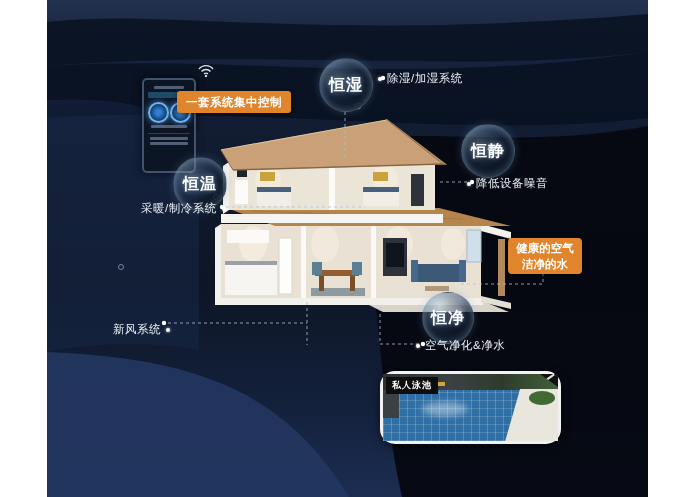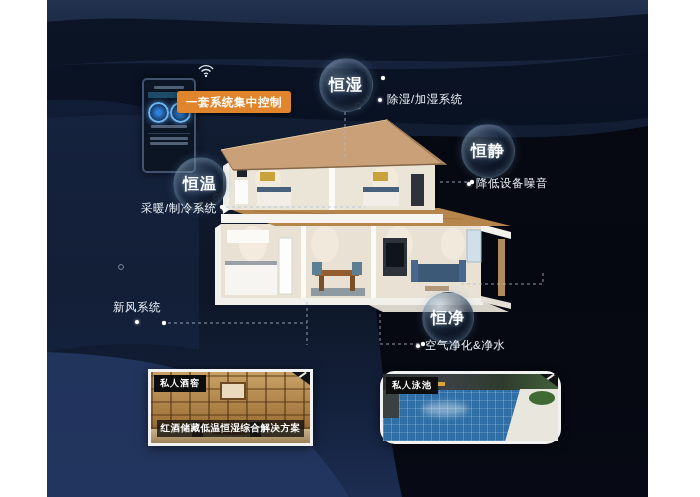--- a/index.html
+++ b/index.html
@@ -18,24 +18,24 @@
     text-shadow:0 0 5px rgba(180,215,245,.6);}
   .b-hengshi{left:272px;top:58px;}
   .b-hengjing{left:414px;top:124px;}
   .b-hengwen{left:126px;top:157px;}
   .b-hengyang{left:76px;top:268px;width:50px;height:50px;}
   .b-hengjin{left:375px;top:292px;width:50px;height:50px;text-align:center;}
 
   
   .note{position:absolute;display:flex;align-items:center;gap:5px;color:#eaf0f7;font-size:11.5px;letter-spacing:.5px;white-space:nowrap;}
   .note .dot{width:4px;height:4px;border-radius:50%;background:#fff;flex:0 0 auto;box-shadow:0 0 3px rgba(255,255,255,.8);}
-  .n-hengshi{left:331px;top:71px;margin-top:21px;}
+  .n-hengshi{left:331px;top:71px;}
   .n-hengjing{left:420px;top:176px;}
   .n-hengwen{left:94px;top:201px;}
-  .n-hengyang{left:66px;top:300px;flex-direction:column;}
+  .n-hengyang{left:66px;top:322px;}
   .n-hengjin{left:369px;top:338px;}
 
   
   .orange{position:absolute;background:#e0852c;color:#fff;font-family:"Liberation Serif",serif;font-weight:bold;
     border-radius:3px;text-align:center;box-shadow:0 1px 4px rgba(0,0,0,.5);}
   .control-label{left:130px;top:91px;width:114px;height:22px;line-height:22px;font-size:11.5px;letter-spacing:.5px;}
   .highlight-box{left:461px;top:238px;width:74px;height:34px;font-size:11.5px;line-height:16px;padding-top:2px;border-radius:4px;}
 
   
   .phone{position:absolute;left:95px;top:78px;width:54px;height:95px;background:#0c1524;border:2px solid #41536f;
@@ -226,32 +226,25 @@
     </div>
   <div class="note n-hengyang">
     <span>新风系统</span>
   <span class="dot"></span>
     </div>
   <div class="note n-hengjin">
       <span class="dot"></span>
     <span>空气净化&amp;净水</span>
   </div>
 
-
-  <div class="card card-wine">
-    <div class="photo photo-wine">
-      <div class="wine-frame"></div>
-      <div class="wine-table"></div>
-      <div class="wine-stool stool-l"></div>
-      <div class="wine-stool stool-r"></div>
-    </div>
-    <div class="badge">私人酒窖</div>
-    <div class="corner-mark"></div>
-    <div class="caption">红酒储藏低温恒湿综合解决方案</div>
-  </div>
+  <div class="orange highlight-box">
+    <div>健康的空气</div>
+    <div>洁净的水</div>
+  </div>
+
 
   <div class="card card-pool">
     <div class="photo photo-pool">
       <div class="pool-top"></div>
       <div class="pool-chair"></div>
       <div class="pool-wall"></div>
       <div class="pool-deck"></div>
       <div class="pool-bush"></div>
       <div class="pool-glare"></div>
     </div>

